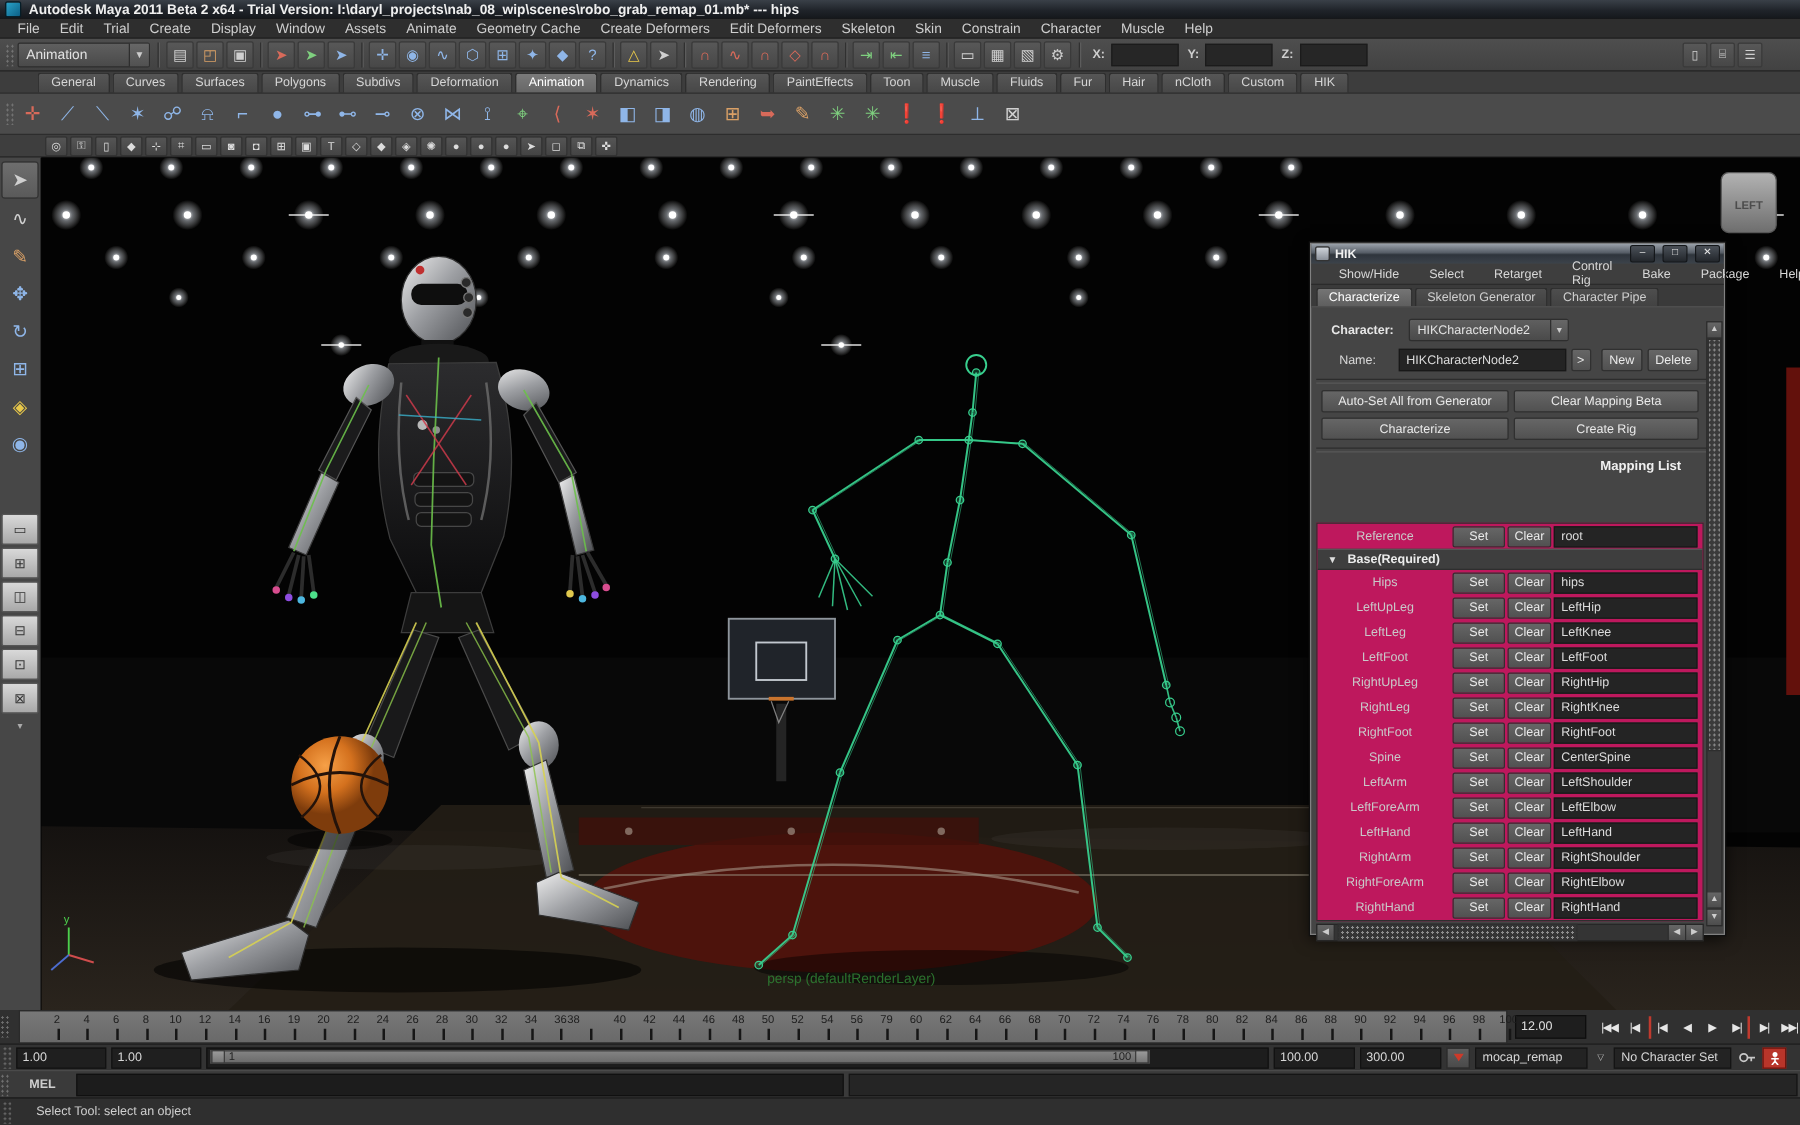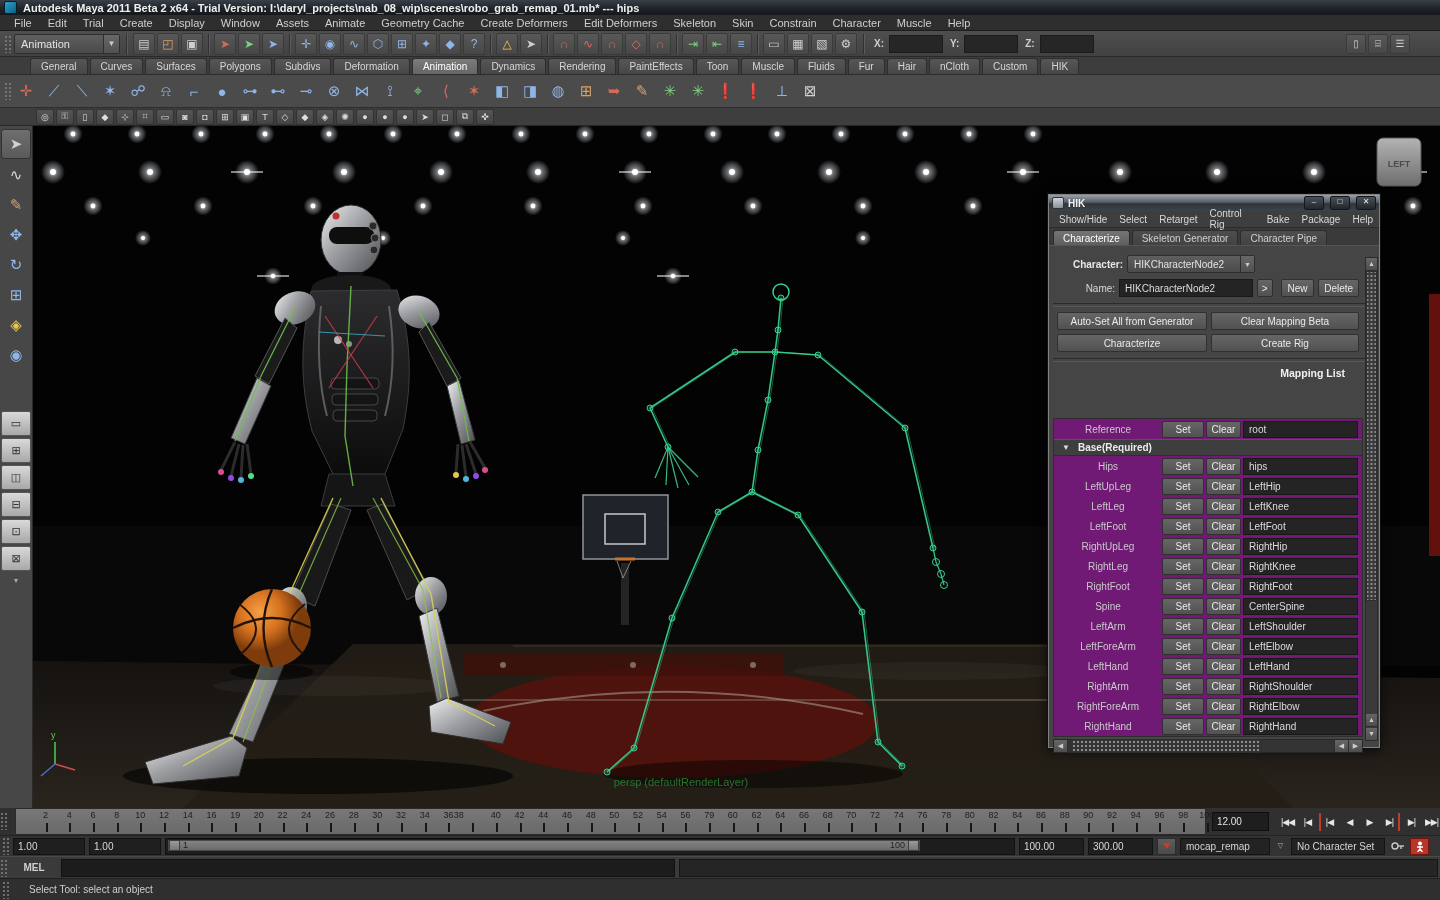--- a/index.html
+++ b/index.html
@@ -63,41 +63,41 @@
   
   #hikwin{left:1048px;top:194px;width:332px;height:554px;background:#454545;border:1px solid #818181;
     outline:1px solid #101010;box-shadow:0 3px 12px rgba(0,0,0,.7);box-sizing:border-box;font-size:10px;}
   #hiktitle{height:16px;background:linear-gradient(#9aa1aa,#565d66 45%,#2f353c 55%,#3c434b);
     display:flex;align-items:center;padding:0 3px;gap:4px;}
   #hiktitle .hicon{width:10px;height:10px;background:linear-gradient(#cfd4da,#8a9099);border:1px solid #333;border-radius:2px;}
   #hiktitle .htext{font-size:10px;font-weight:bold;color:#f0f0f0;flex:1;}
   .winbtn{width:18px;height:12px;background:linear-gradient(#4a5058,#23272c);border:1px solid #14171a;
     color:#e8e8e8;font-size:8px;line-height:10px;text-align:center;margin-left:2px;border-radius:2px;cursor:default;}
   #hikmenu{height:16px;background:#3e3e3e;border-bottom:1px solid #2b2b2b;display:flex;align-items:center;padding-left:4px;}
-  #hikmenu .mi{padding:0 6px;font-size:10px;color:#d8d8d8;cursor:default;}
+  #hikmenu .mi{padding:0 6px;font-size:10px;color:#d8d8d8;cursor:default;margin-left:12px;}
   #hiktabs{height:17px;background:#3a3a3a;display:flex;align-items:flex-end;padding-left:4px;border-bottom:1px solid #555;}
   .htab{height:14px;padding:0 9px;margin-right:2px;font-size:10px;color:#cfcfcf;display:flex;align-items:center;
     background:linear-gradient(#4e4e4e,#424242);border:1px solid #2d2d2d;border-bottom:none;border-radius:3px 3px 0 0;cursor:default;}
   .htab.active{background:linear-gradient(#757575,#5e5e5e);color:#fff;}
   #hikbody{position:relative;height:503px;}
   #hikscroll{position:absolute;right:1px;top:2px;width:13px;height:484px;background:#3a3a3a;border:1px solid #2b2b2b;box-sizing:border-box;}
   .sbtn{width:11px;height:12px;background:linear-gradient(#666,#4d4d4d);border-bottom:1px solid #2e2e2e;
     font-size:7px;color:#ccc;text-align:center;line-height:12px;cursor:default;}
   #hikthumb{position:absolute;left:0;top:13px;width:11px;height:330px;background:linear-gradient(90deg,#6b6b6b,#585858);
     border:1px solid #2e2e2e;box-sizing:border-box;background-image:radial-gradient(#8a8a8a 30%,transparent 32%);
     background-size:4px 4px;background-position:center;cursor:default;}
   .hrow{display:flex;align-items:center;gap:4px;padding-left:8px;margin-top:6px;}
-  .hlabel{font-weight:bold;color:#e6e6e6;font-size:10px;text-align:right;}
+  .hlabel{font-weight:bold;color:#e6e6e6;font-size:10px;text-align:center;}
   .hfield{height:16px;background:#242424;border:1px solid #181818;color:#dcdcdc;display:flex;align-items:center;
     padding:0 5px;font-size:10px;}
   .hbtn{height:16px;background:linear-gradient(#666,#515151);border:1px solid #303030;border-radius:2px;color:#eaeaea;
     display:flex;align-items:center;justify-content:center;font-size:10px;cursor:default;}
   .hsep{height:2px;border-top:1px solid #2c2c2c;border-bottom:1px solid #585858;margin:6px 4px 0 4px;}
   #maplisttitle{text-align:right;font-weight:bold;color:#f0f0f0;padding-right:34px;margin-top:5px;font-size:10.5px;}
-  #maparea{position:absolute;left:4px;right:16px;top:163px;bottom:21px;border:1px solid #2e2e2e;background:#701a75;overflow:hidden;}
+  #maparea{position:absolute;left:4px;right:16px;top:163px;bottom:21px;border:1px solid #2e2e2e;background:#be185d;overflow:hidden;}
   .mrow{display:flex;align-items:center;height:19px;margin-top:1px;}
   .mrow .slot{width:108px;text-align:center;color:#c9c9c9;font-size:10px;}
   .mrow .set{width:40px;height:15px;margin-right:2px;}
   .mrow .clr{width:33px;height:15px;margin-right:2px;}
   .mrow .val{flex:1;height:15px;margin-right:4px;}
   .secthead{display:flex;align-items:center;height:15px;background:#3e3e3e;border-top:1px solid #555;
     border-bottom:1px solid #2e2e2e;font-weight:bold;color:#ececec;gap:6px;padding-left:8px;font-size:10px;cursor:default;}
   .secthead .arr{font-size:8px;color:#ddd;width:10px;}
   #hscroll{position:absolute;left:4px;right:16px;bottom:5px;height:14px;background:#343434;border:1px solid #262626;
     display:flex;align-items:center;box-sizing:border-box;}

